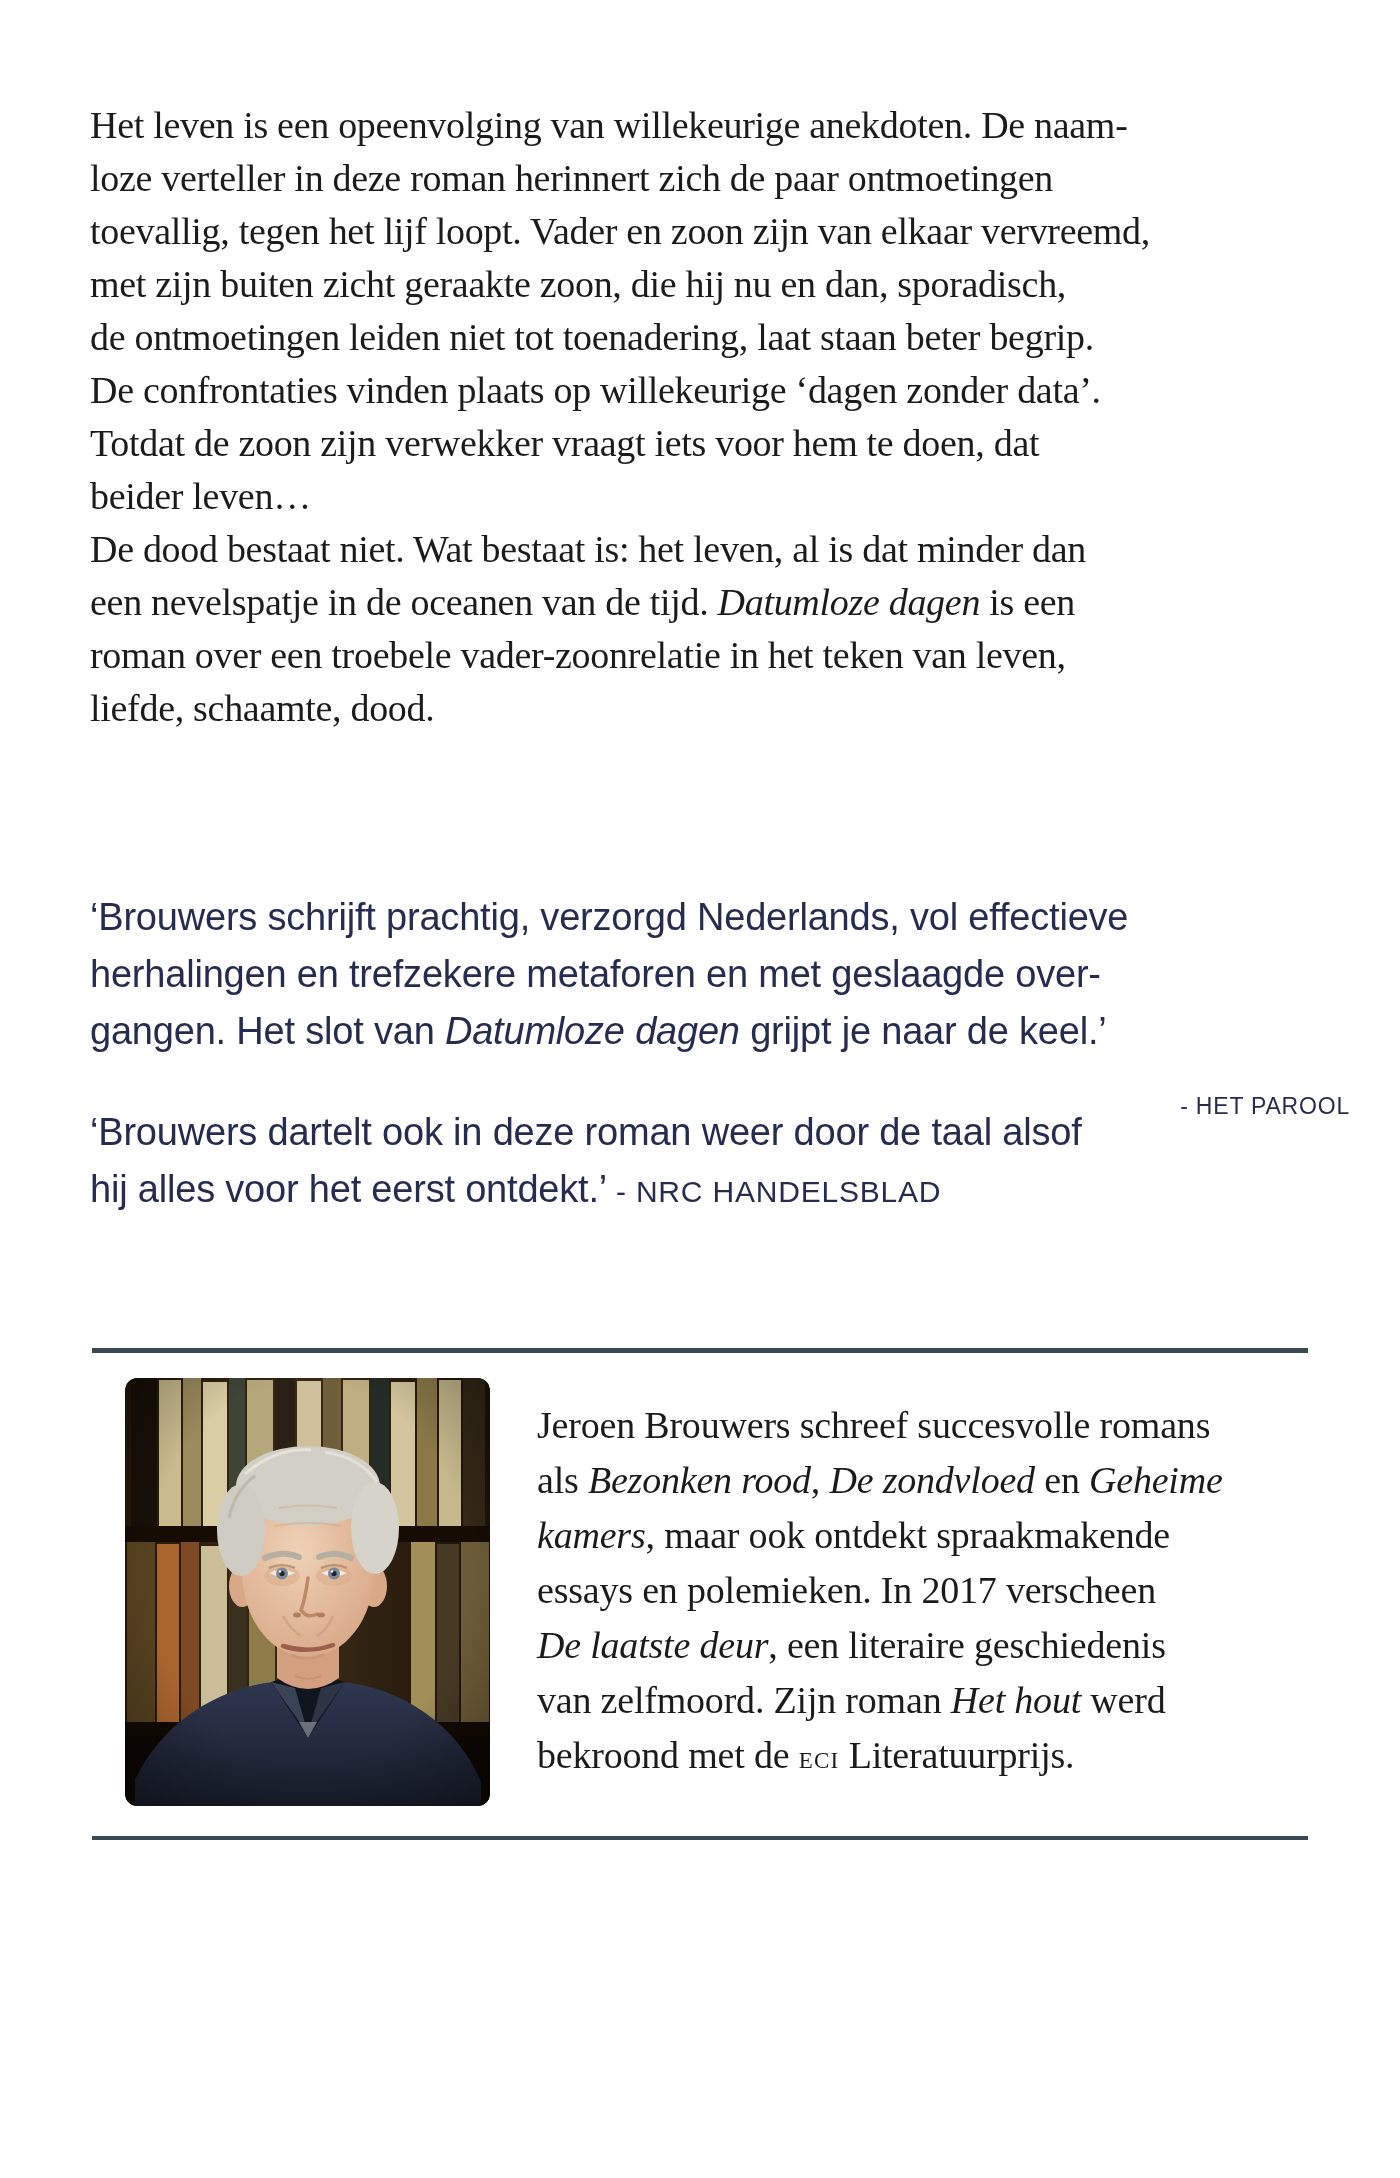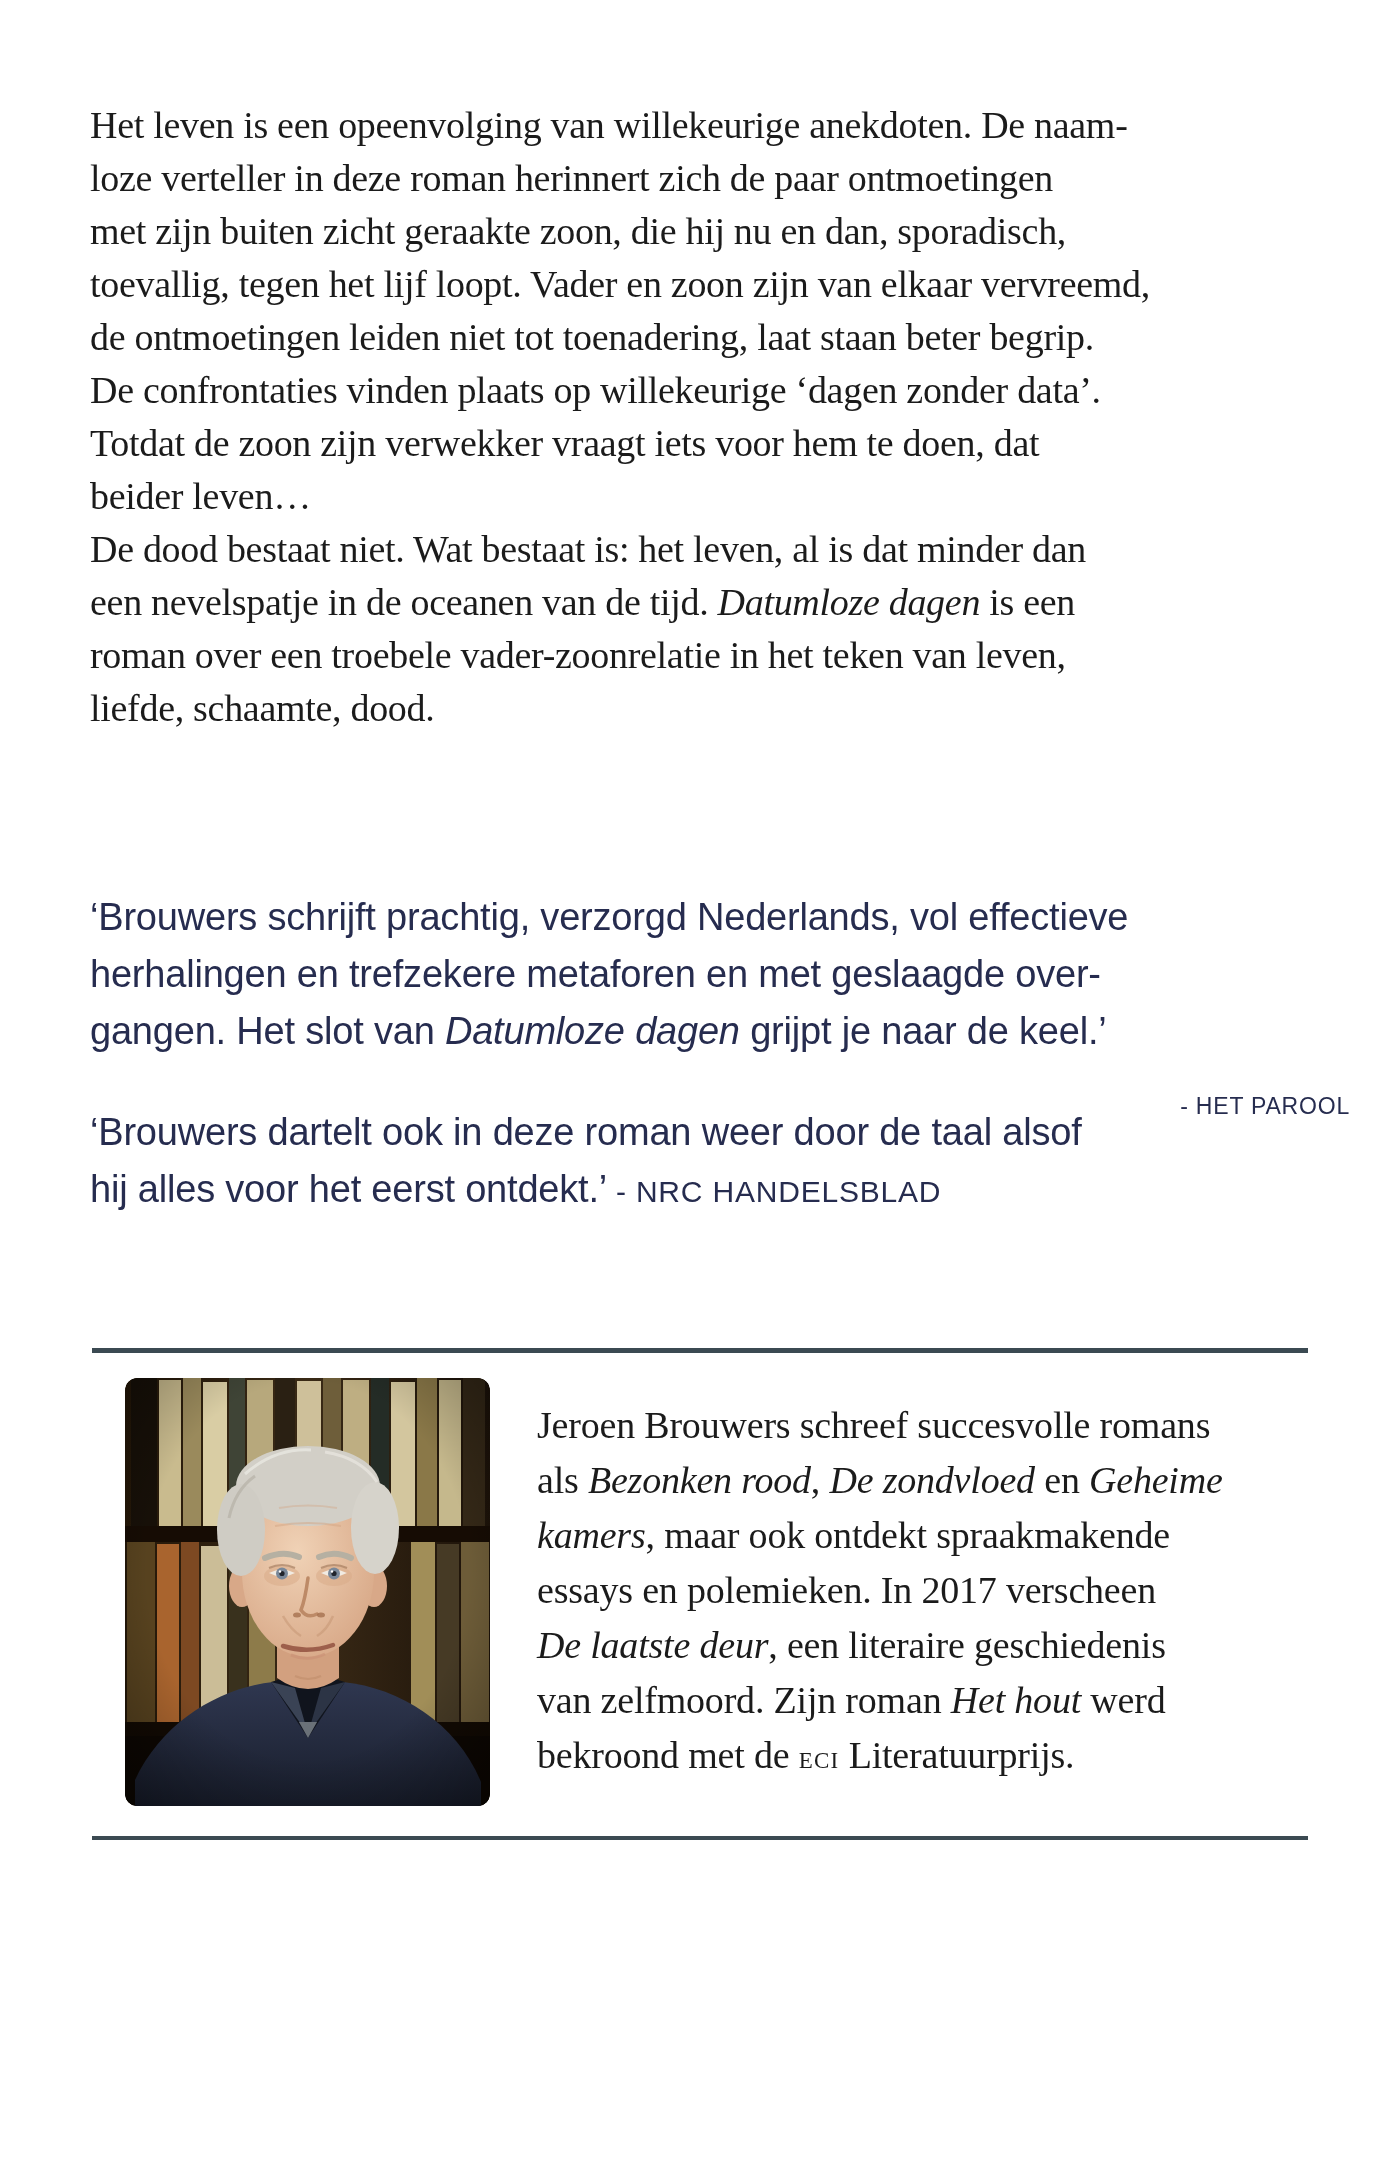--- a/index.html
+++ b/index.html
@@ -43,22 +43,22 @@
   .bc-g2{left:130px;width:116px;text-align:center;}
 </style>
 </head>
 <body>
 
 <div class="page">
 
   <div class="blurb">
       <div class="tline"><span>Het leven is een opeenvolging van willekeurige anekdoten. De naam-</span></div>
       <div class="tline"><span>loze verteller in deze roman herinnert zich de paar ontmoetingen</span></div>
+      <div class="tline"><span>toevallig, tegen het lijf loopt. Vader en zoon zijn van elkaar vervreemd,</span></div>
       <div class="tline"><span>met zijn buiten zicht geraakte zoon, die hij nu en dan, sporadisch,</span></div>
-      <div class="tline"><span>toevallig, tegen het lijf loopt. Vader en zoon zijn van elkaar vervreemd,</span></div>
       <div class="tline"><span>de ontmoetingen leiden niet tot toenadering, laat staan beter begrip.</span></div>
       <div class="tline"><span>De confrontaties vinden plaats op willekeurige ‘dagen zonder data’.</span></div>
       <div class="tline"><span>Totdat de zoon zijn verwekker vraagt iets voor hem te doen, dat</span></div>
       <div class="tline"><span>beider leven…</span></div>
       <div class="tline"><span>De dood bestaat niet. Wat bestaat is: het leven, al is dat minder dan</span></div>
       <div class="tline"><span>een nevelspatje in de oceanen van de tijd. </span><span class="i">Datumloze dagen</span><span> is een</span></div>
       <div class="tline"><span>roman over een troebele vader-zoonrelatie in het teken van leven,</span></div>
       <div class="tline"><span>liefde, schaamte, dood.</span></div>
     </div>
 

